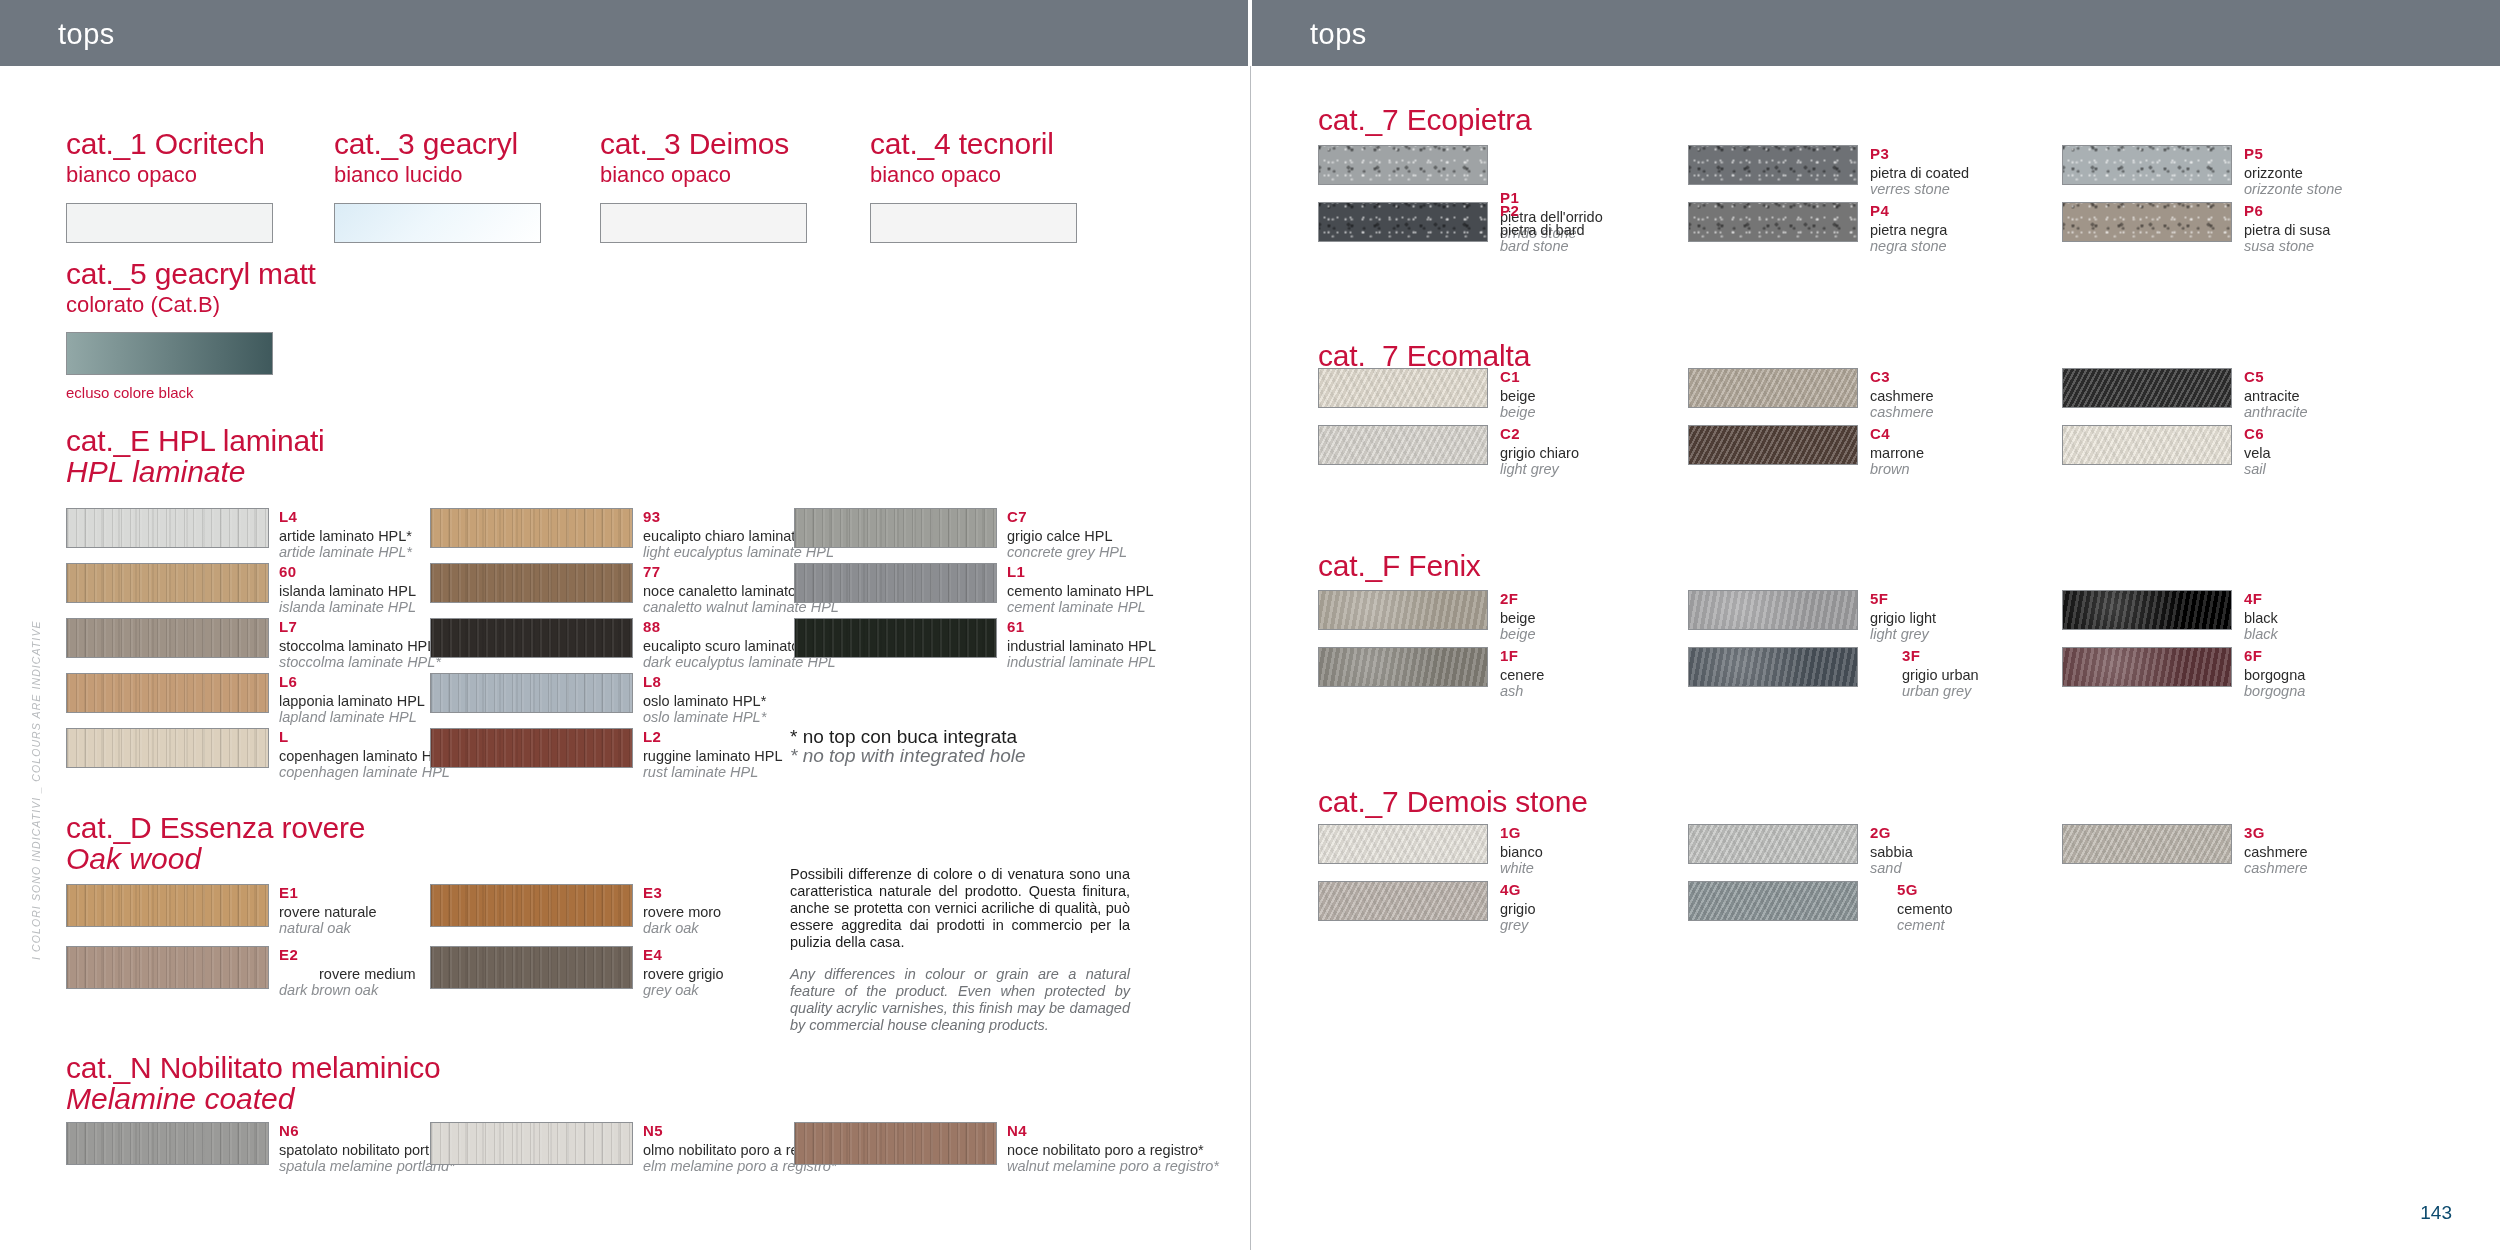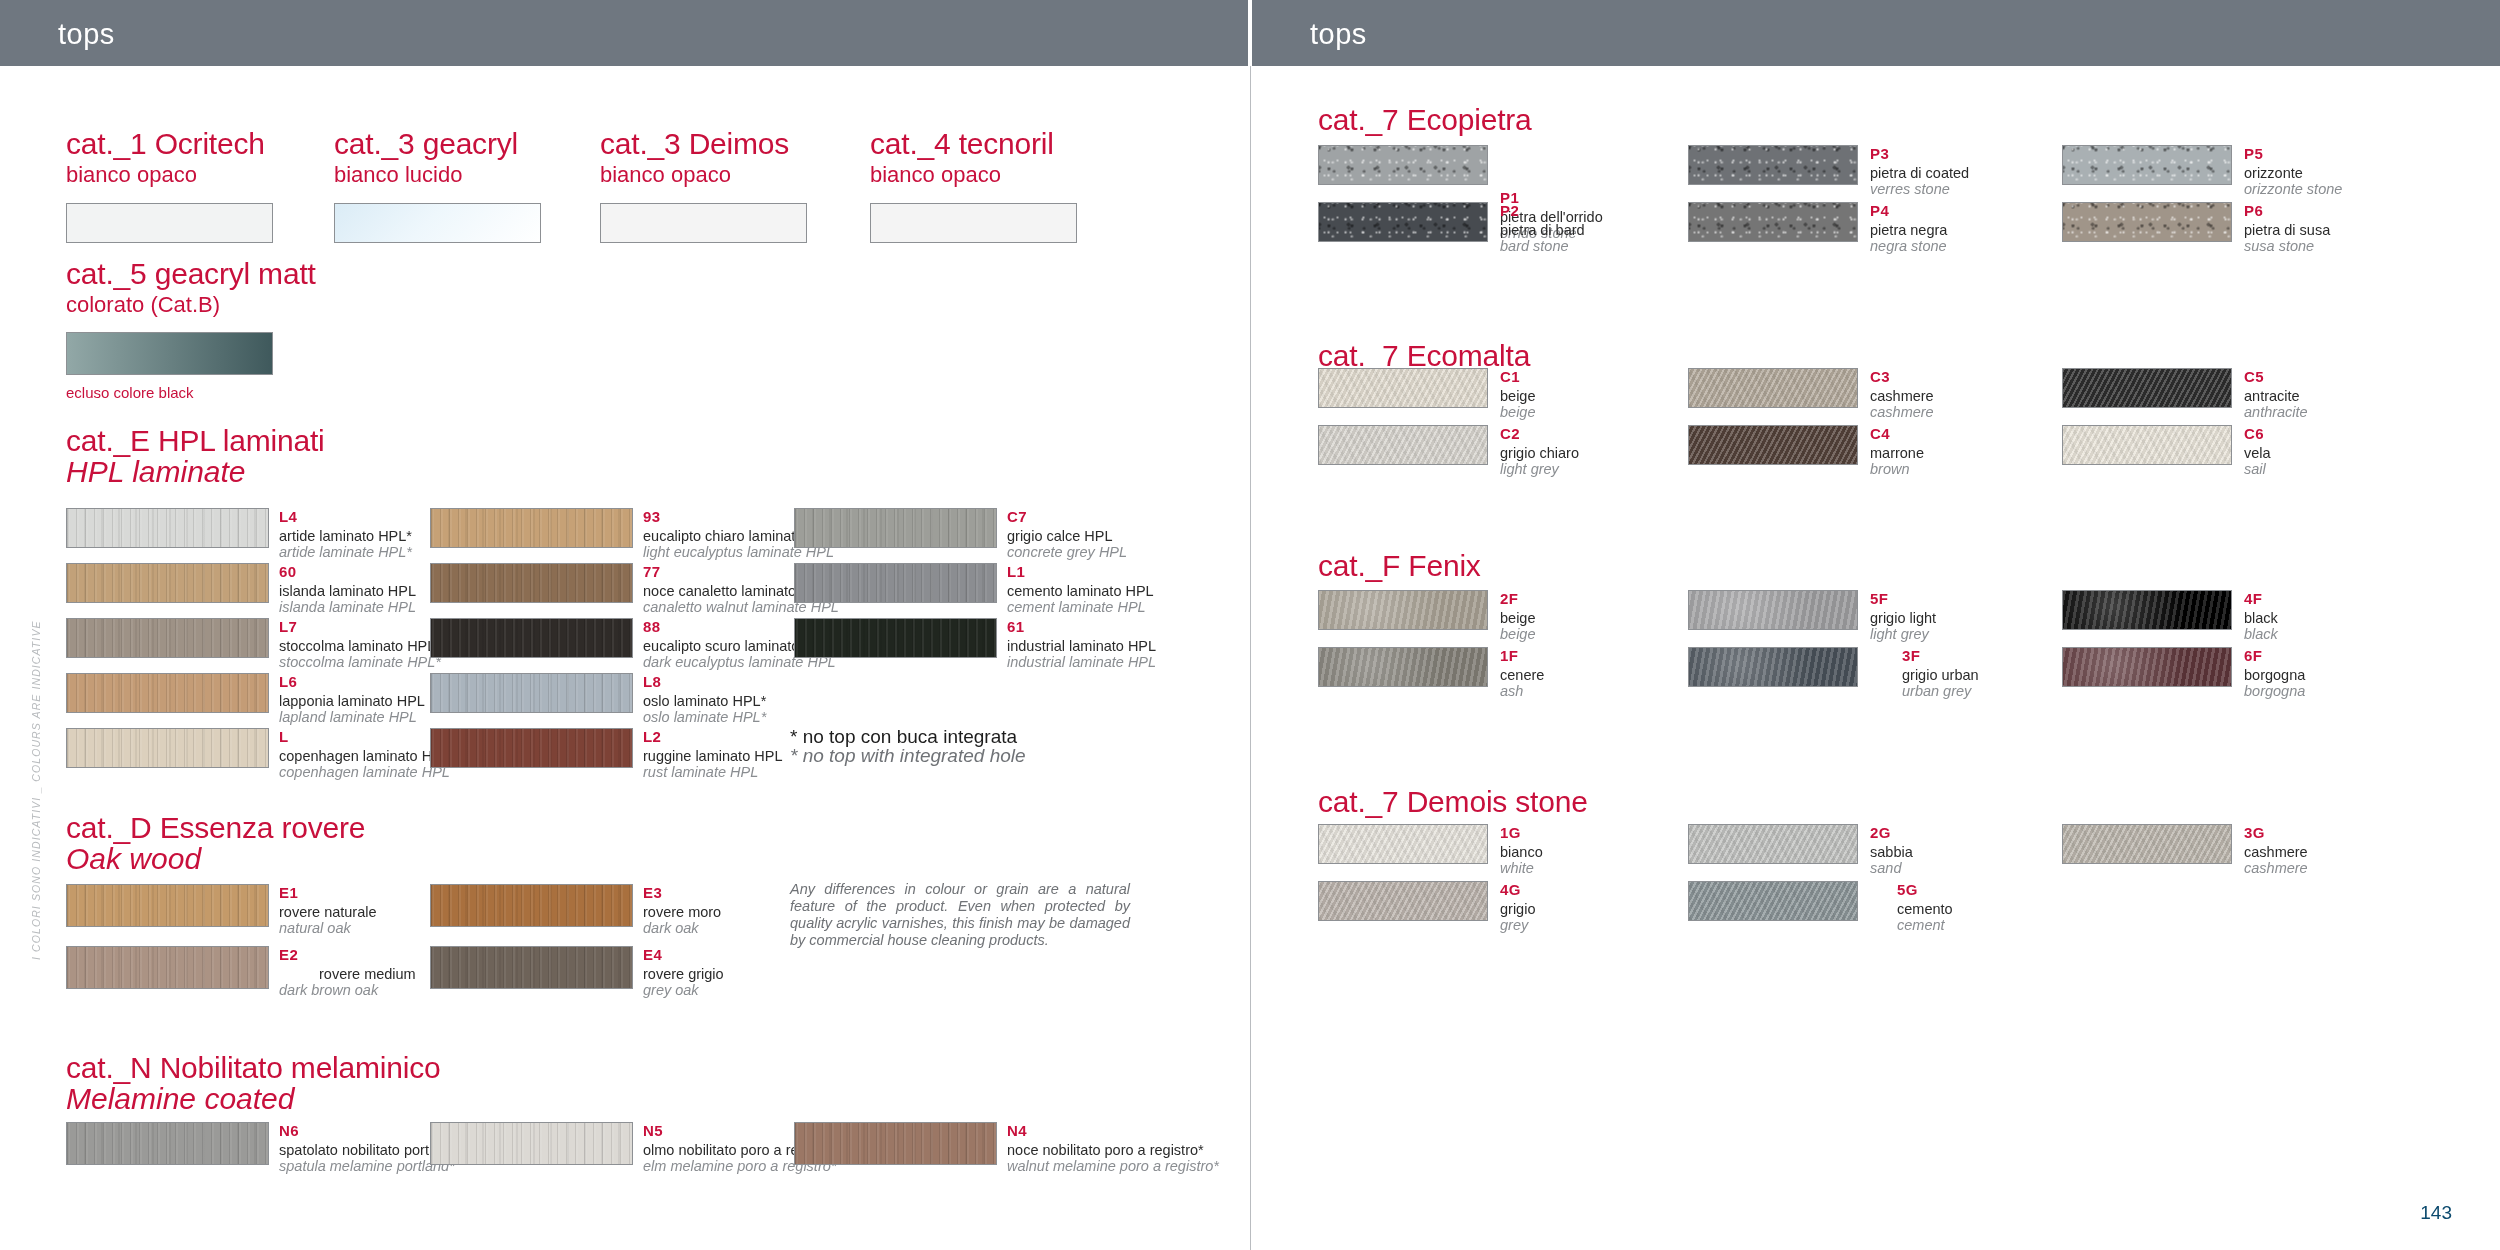--- a/index.html
+++ b/index.html
@@ -237,20 +237,21 @@
         <div class="it" style="margin-top:3px;">rovere moro</div>
         <div class="en">dark oak</div>
       </div>
       <div class="swatch tex-wood" style="position:absolute;left:430px;top:946px;width:203px;height:43px;background-color:#6e6359;"></div>
       <div style="position:absolute;left:643px;top:947px;">
         <div class="code">E4</div>
         <div class="it" style="margin-top:3px;">rovere grigio</div>
         <div class="en">grey oak</div>
       </div>
       <div class="para" style="position:absolute;left:790px;top:866px;">
+        <p class="p-it">Possibili differenze di colore o di venatura sono una caratteristica naturale del prodotto. Questa finitura, anche se protetta con vernici acriliche di qualità, può essere aggredita dai prodotti in commercio per la pulizia della casa.</p>
         <p class="p-en">Any differences in colour or grain are a natural feature of the product. Even when protected by quality acrylic varnishes, this finish may be damaged by commercial house cleaning products.</p>
       </div>
       <div style="position:absolute;left:66px;top:1052px;">
         <div class="cat-title">cat._N Nobilitato melaminico</div>
         <div class="cat-sub-en">Melamine coated</div>
       </div>
       <div class="swatch tex-wood" style="position:absolute;left:66px;top:1122px;width:203px;height:43px;background-color:#9a9a98;"></div>
       <div style="position:absolute;left:279px;top:1123px;">
         <div class="code">N6</div>
         <div class="it" style="margin-top:3px;">spatolato nobilitato portland*</div>

